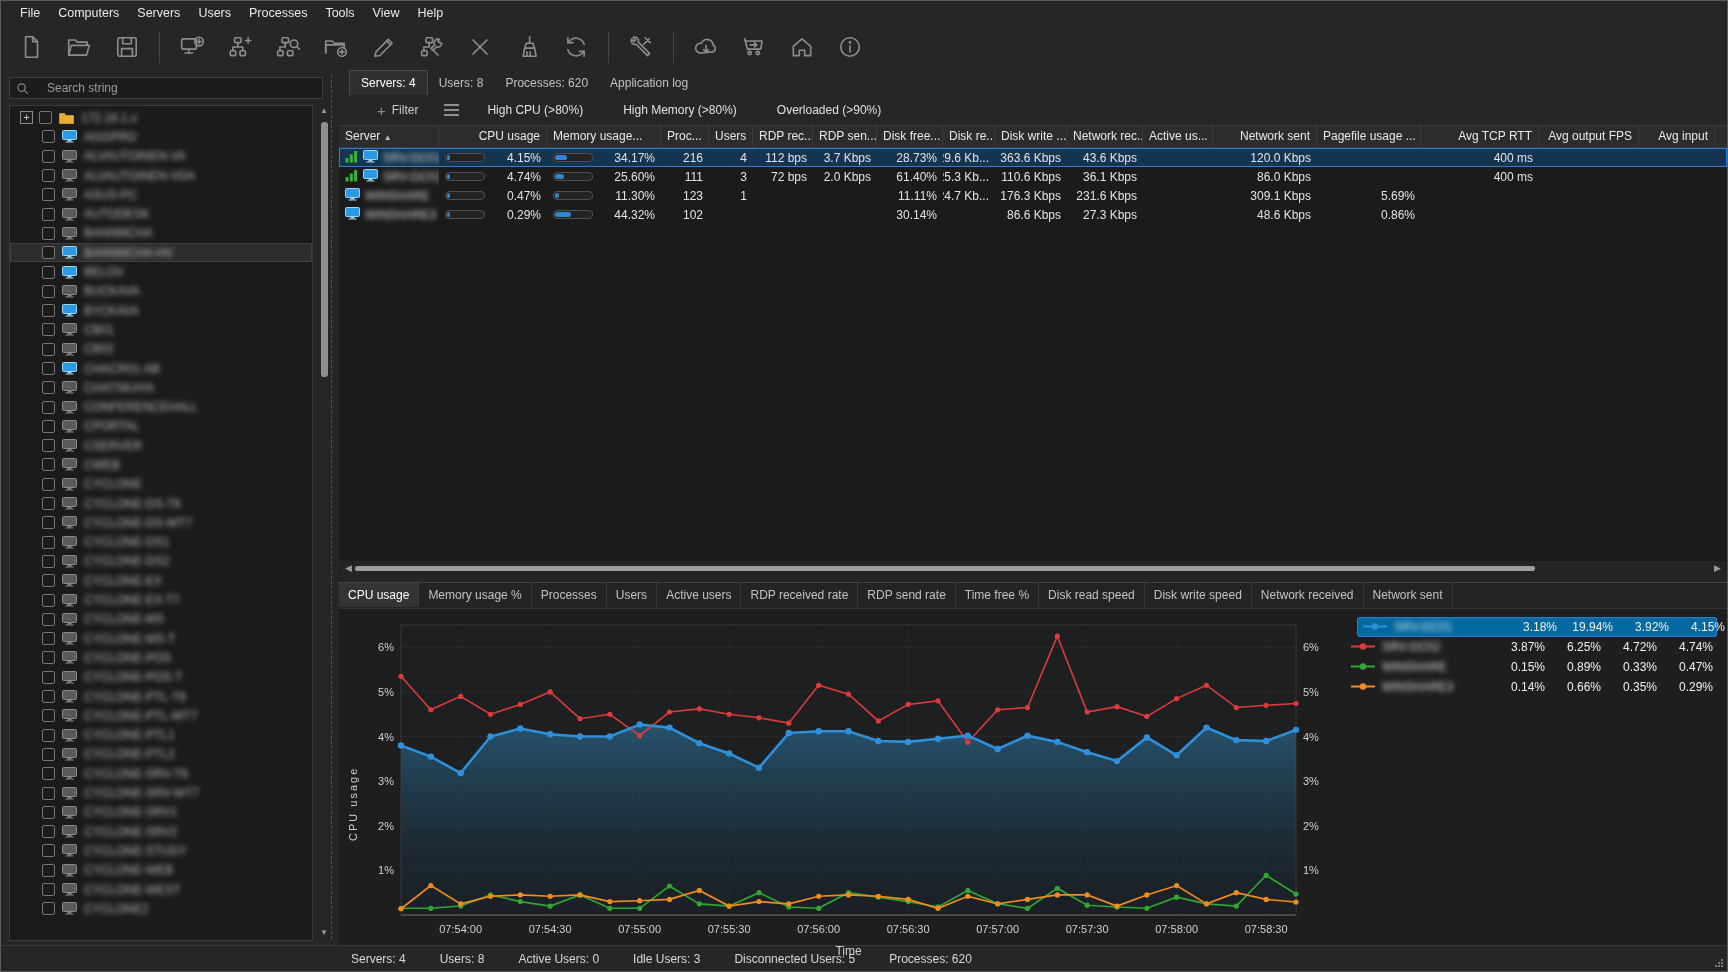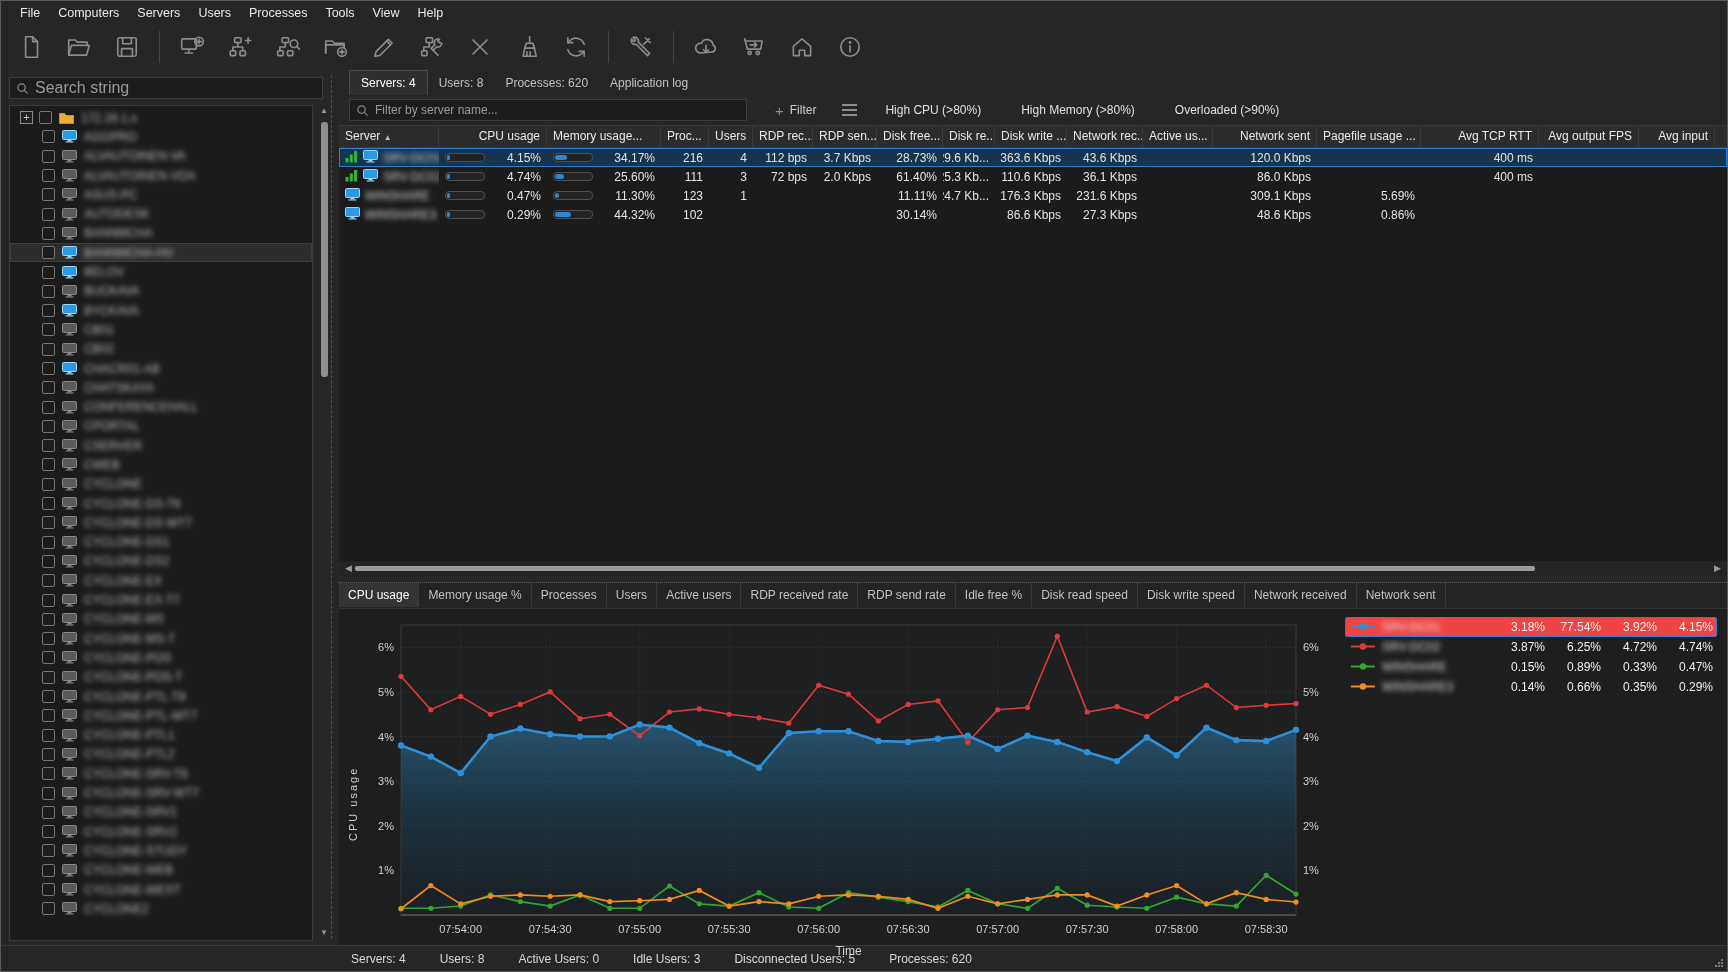--- a/index.html
+++ b/index.html
@@ -26,22 +26,22 @@
   .tb-btn svg { stroke:#8d8d8d; stroke-width:1.5; fill:none; stroke-linecap:round; stroke-linejoin:round; }
   .tb-sep { width:1px; height:32px; background:#454545; margin:0 10px 0 6px; }
 
   .body { flex:1 1 auto; display:flex; min-height:0; }
 
   
   .sidebar { width:330px; flex:0 0 auto; display:flex; flex-direction:column; padding:6px 0 4px 8px; }
   .searchbox { height:22px; background:#1c1c1c; border:1px solid #3d3d3d; display:flex; align-items:center;
     padding:0 6px; margin:2px 8px 6px 0; }
   .searchbox svg { stroke:#8a8a8a; fill:none; stroke-width:1.3; margin-right:6px; flex:0 0 auto; }
-  .searchbox input { background:transparent; border:none; outline:none; color:#8b5cf6; font-size:16px; width:100%;
-    font-family:"Liberation Sans", sans-serif; }
+  .searchbox input { background:transparent; border:none; outline:none; color:#8b5cf6; font-size:12px; width:100%;
+    font-family:"Liberation Sans", sans-serif;margin-left:12px; }
   .searchbox input::placeholder { color:#9a9a9a; }
   .tree-wrap { flex:1 1 auto; display:flex; min-height:0; }
   .tree-box { flex:1 1 auto; background:#1b1b1b; border:1px solid #3a3a3a; overflow:hidden; padding-top:2px; }
   .tree-row { height:19.3px; display:flex; align-items:center; padding-left:10px; }
   .tree-row.child { padding-left:32px; }
   .tree-row.selected { background:#2d2d2d; outline:1px solid #3f3f3f; outline-offset:-1px; }
   .expander { width:13px; height:13px; border:1px solid #8a8a8a; color:#cfcfcf; font-size:11px; line-height:11px;
     text-align:center; margin-right:6px; background:#1f1f1f; flex:0 0 auto; }
   .cb { width:13px; height:13px; border:1px solid #757575; background:#1c1c1c; border-radius:2px; margin-right:7px; flex:0 0 auto; }
   .tree-icon { margin-right:7px; display:flex; flex:0 0 auto; }
@@ -105,21 +105,21 @@
   .chart-panel { flex:1 1 auto; background:#1e1e1e; position:relative; min-height:0; }
   .ylabel { position:absolute; left:8px; top:232px; transform:rotate(-90deg); transform-origin:left top;
     font-size:11px; letter-spacing:2px; color:#cfcfcf; white-space:nowrap; }
   #chart-svg text.tick { fill:#d0d0d0; font-size:11px; font-family:"Liberation Sans", sans-serif; }
   #chart-svg text.xlabel { fill:#d0d0d0; font-size:12px; font-family:"Liberation Sans", sans-serif; }
 
   
   .legend { position:absolute; right:10px; top:8px; width:372px; }
   .lg-row { display:grid; grid-template-columns:148px 56px 56px 56px 56px; align-items:center; height:20px; }
   .lg-head { color:#9d9d9d; font-size:11.5px; text-align:right; padding-right:4px; }
-  .lg-row.selected { outline:1px solid #2d7fd3; outline-offset:-1px; background:#ef4444; border-radius:3px; }
+  .lg-row.selected { outline:1px solid #2d7fd3; outline-offset:-1px; background:#0369a1; border-radius:3px;margin-left:12px; }
   .lg-name { display:flex; align-items:center; gap:7px; padding-left:6px; font-size:12px; color:#e8e8e8; }
   .lg-val { font-size:12px; color:#f0f0f0; text-align:right; padding-right:4px; }
 
   
   .statusbar { height:26px; flex:0 0 auto; border-top:1px solid #3a3a3a; display:flex; align-items:center;
     padding-left:350px; position:relative; }
   .status-item { font-size:12px; color:#d8d8d8; margin-right:34px; white-space:nowrap; }
   .grip { position:absolute; right:3px; bottom:3px; width:10px; height:10px;
     background:
       radial-gradient(circle at 8px 2px, #7a7a7a 1px, transparent 1.4px),
@@ -761,27 +761,20 @@
 
     <div class="main">
       <div class="main-tabs" id="main-tabs">
           <div class="main-tab active">Servers: 4</div>
           <div class="main-tab">Users: 8</div>
           <div class="main-tab">Processes: 620</div>
           <div class="main-tab">Application log</div>
         </div>
 
       <div class="filter-row">
-        <div class="filter-input">
-          <svg width="13" height="13" viewBox="0 0 14 14">
-            <circle cx="6" cy="6" r="4"></circle>
-              <line x1="9" y1="9" x2="12.5" y2="12.5"></line>
-          </svg>
-          <input type="text" placeholder="Filter by server name..." style="">
-        </div>
         <div class="filter-btn">
           <span class="plus">+</span>
           <span>Filter</span>
         </div>
         <div class="burger">
             <span></span>
             <span></span>
             <span></span>
           </div>
         <div id="filter-chips" style="display:flex;gap:12px;">
@@ -980,21 +973,21 @@
       <div class="h-splitter"></div>
 
       <div class="chart-tabs" id="chart-tabs">
           <div class="chart-tab active">CPU usage</div>
           <div class="chart-tab">Memory usage %</div>
           <div class="chart-tab">Processes</div>
           <div class="chart-tab">Users</div>
           <div class="chart-tab">Active users</div>
           <div class="chart-tab">RDP received rate</div>
           <div class="chart-tab">RDP send rate</div>
-          <div class="chart-tab">Idle free %</div>
+          <div class="chart-tab">Time free %</div>
           <div class="chart-tab">Disk read speed</div>
           <div class="chart-tab">Disk write speed</div>
           <div class="chart-tab">Network received</div>
           <div class="chart-tab">Network sent</div>
         </div>
 
       <div class="chart-panel">
         <div class="ylabel">CPU usage</div>
         <svg id="chart-svg" width="1000" height="352" viewBox="0 0 1000 352" style="position:absolute;left:22px;top:6px;">
             <defs>
@@ -1177,21 +1170,21 @@
         <div class="legend" id="legend">
             <div class="lg-row selected">
               <div class="lg-name">
                 <svg width="24" height="9" viewBox="0 0 24 9">
                   <line x1="0" y1="4.5" x2="24" y2="4.5" stroke="#2f8fd8" stroke-width="2"></line>
                   <circle cx="12" cy="4.5" r="3.2" fill="#2f8fd8"></circle>
                 </svg>
                 <span class="blur">SRV-DC01</span>
               </div>
               <div class="lg-val">3.18%</div>
-              <div class="lg-val">77.54%</div>
+              <div class="lg-val">19.94%</div>
               <div class="lg-val">3.92%</div>
               <div class="lg-val">4.15%</div>
             </div>
             <div class="lg-row">
               <div class="lg-name">
                 <svg width="24" height="9" viewBox="0 0 24 9">
                   <line x1="0" y1="4.5" x2="24" y2="4.5" stroke="#dd3b3b" stroke-width="2"></line>
                   <circle cx="12" cy="4.5" r="3.2" fill="#dd3b3b"></circle>
                 </svg>
                 <span class="blur">SRV-DC02</span>

